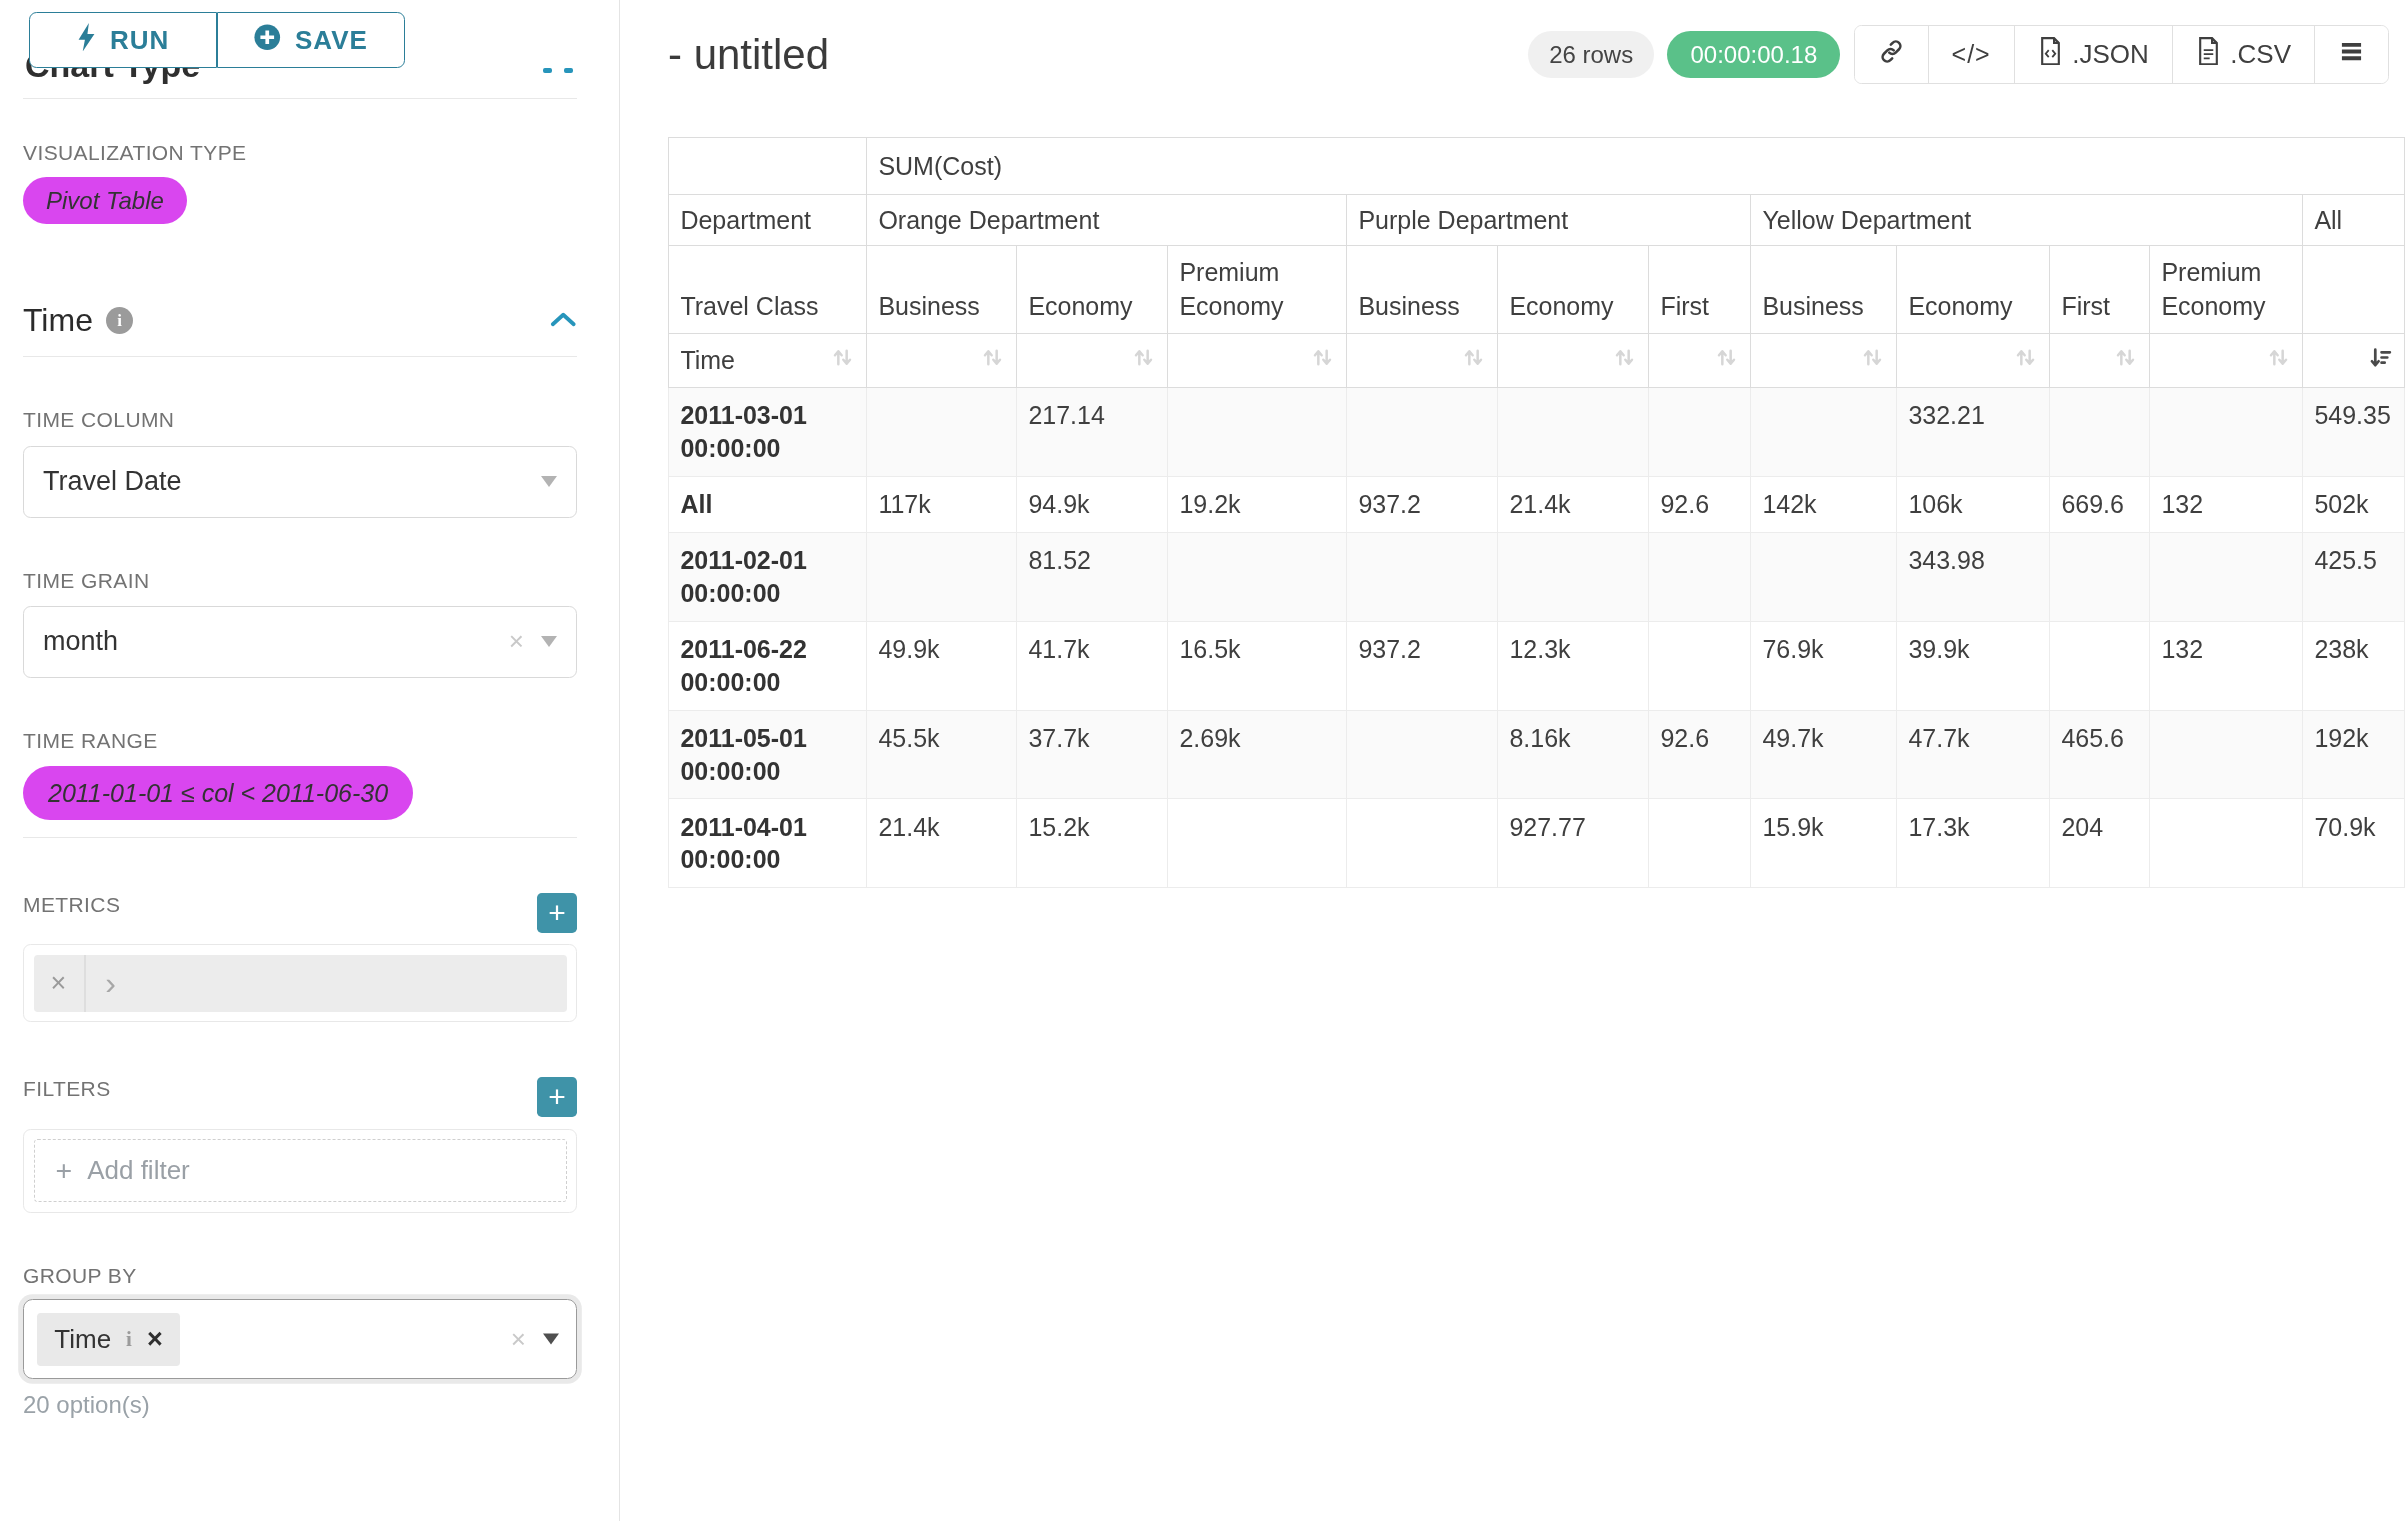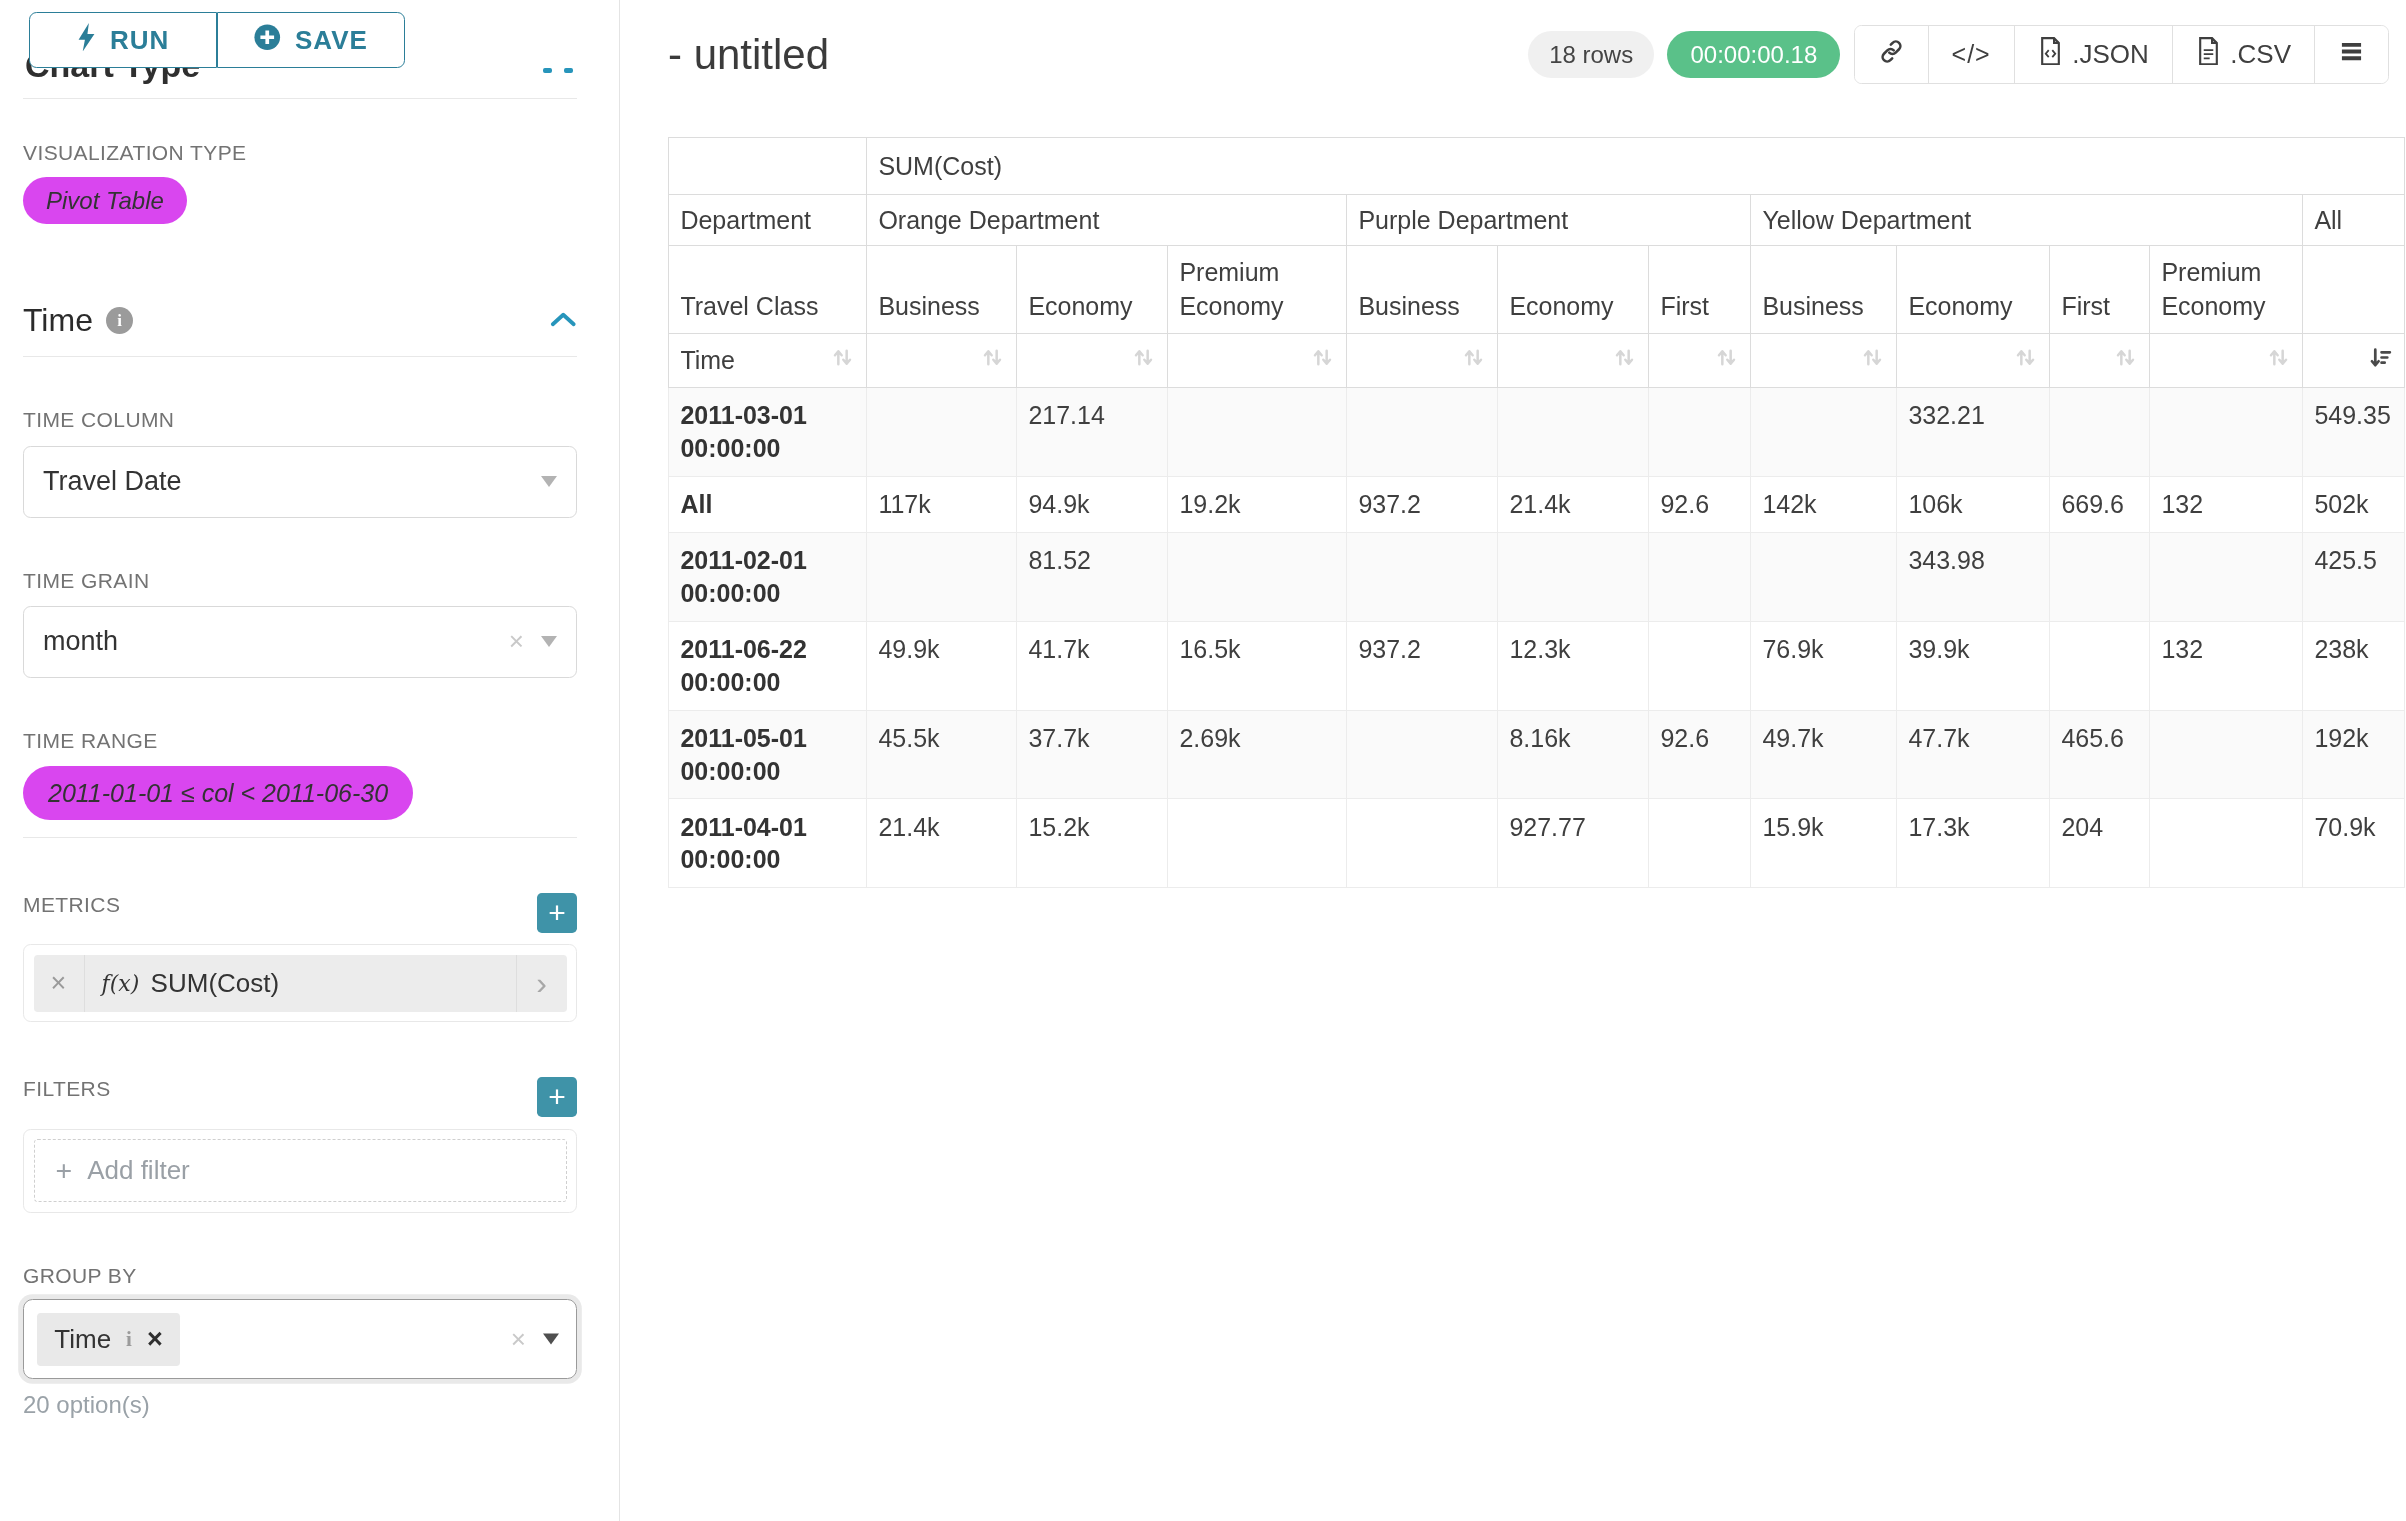--- a/index.html
+++ b/index.html
@@ -181,24 +181,20 @@
       
       <hr class="rule section-rule">
 
       <div class="metric-head">
         <span class="field-label">METRICS</span>
         <button class="add-btn">+</button>
       </div>
       <div class="metric-box">
         <div class="metric-chip">
           <span class="x">×</span>
-          <span class="body">
-            <span class="fx">f(x)</span>
-            <span class="metric-name">SUM(Cost)</span>
-          </span>
           <span class="more">›</span>
         </div>
       </div>
 
       <div class="metric-head">
         <span class="field-label">FILTERS</span>
         <button class="add-btn">+</button>
       </div>
       <div class="filter-box">
         <div class="dashed">
@@ -224,21 +220,21 @@
       
       
       
     </div>
   </aside>
 
   <main class="main">
     <div class="main-header">
       <div class="chart-title">- untitled</div>
       <div class="hdr-right">
-        <span class="rows-pill">18 rows</span>
+        <span class="rows-pill">26 rows</span>
         <span class="timer-pill">00:00:00.18</span>
         <div class="btn-group">
           <button class="gbtn">
             <span>
               <svg width="27" height="27" viewBox="0 0 24 24" fill="none" stroke="#3f3f3f" stroke-width="2.3" stroke-linecap="round">
                 <path d="M10 13 a4 4 0 0 0 5.7 0 l3 -3 a4 4 0 0 0 -5.7 -5.7 l-1.6 1.6"></path>
                 <path d="M14 11 a4 4 0 0 0 -5.7 0 l-3 3 a4 4 0 0 0 5.7 5.7 l1.6 -1.6"></path>
               </svg>
             </span>
           </button>

